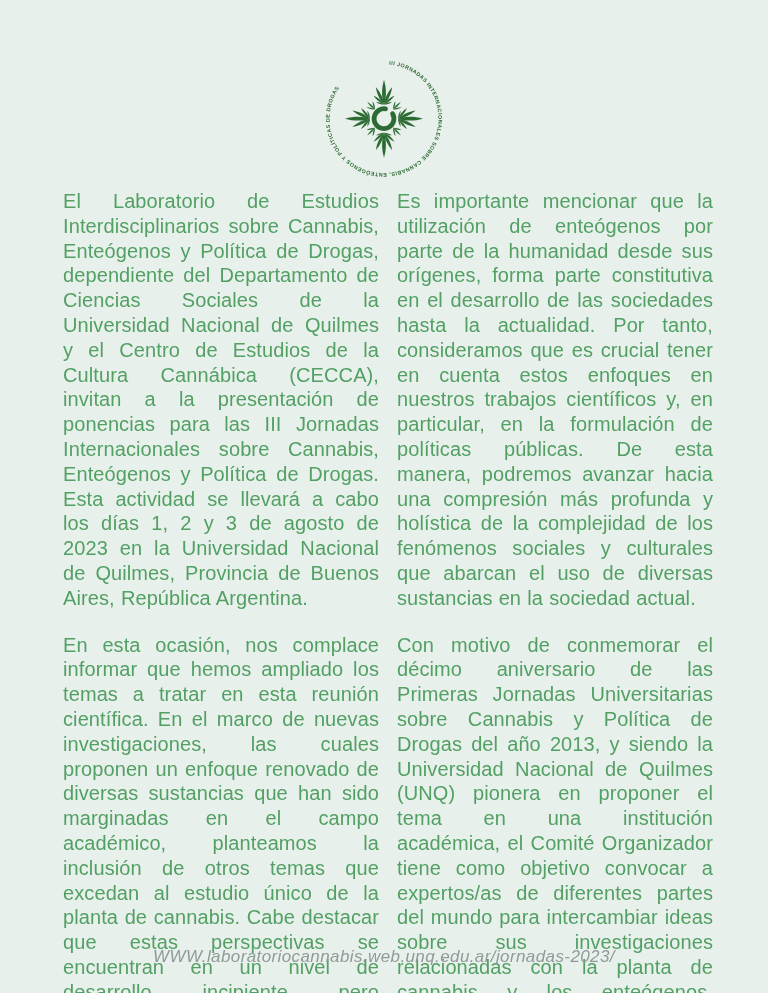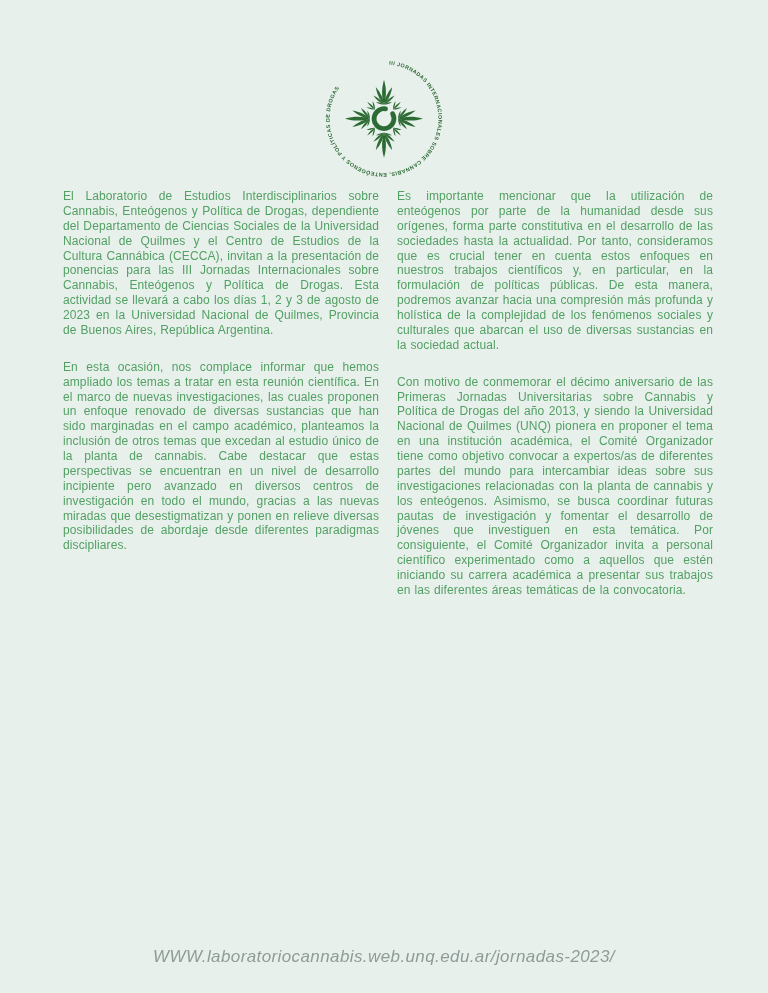--- a/index.html
+++ b/index.html
@@ -41,21 +41,21 @@
     position:absolute;
     left:63px;
     top:189px;
     width:650px;
     display:flex;
     gap:18px;
   }
   .col{flex:1 1 0;min-width:0;}
   .col p{
     color:var(--text-color);
-    font-size:12px;
+    font-size:20px;
     line-height:1.24;
     letter-spacing:0.1px;
     text-align:justify;
     margin-bottom:22px;
     word-spacing:0.5px;
   }
   .footer{
     position:absolute;
     top:947px;
     left:0;

